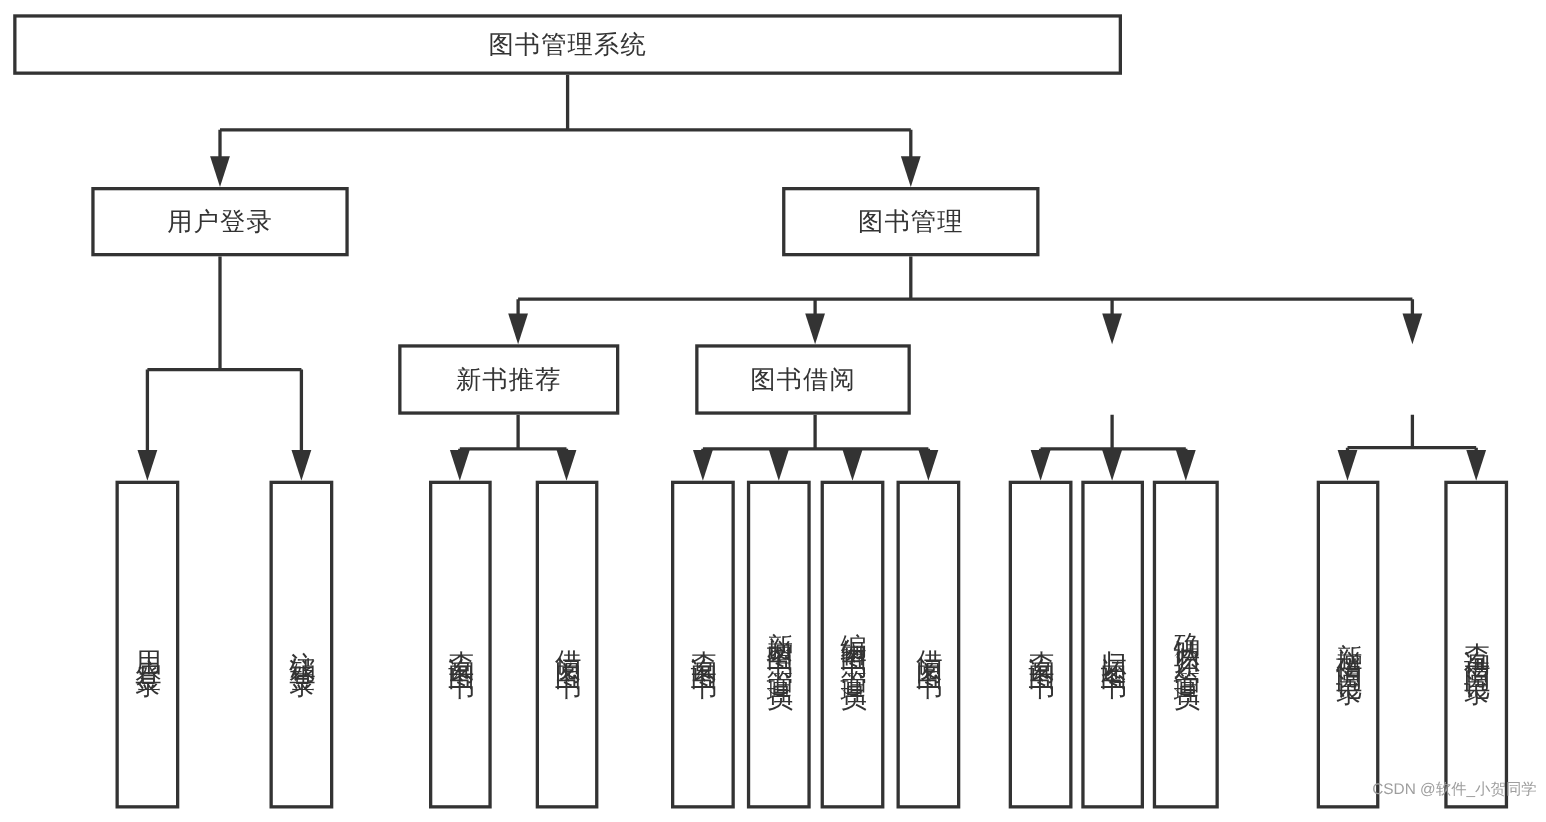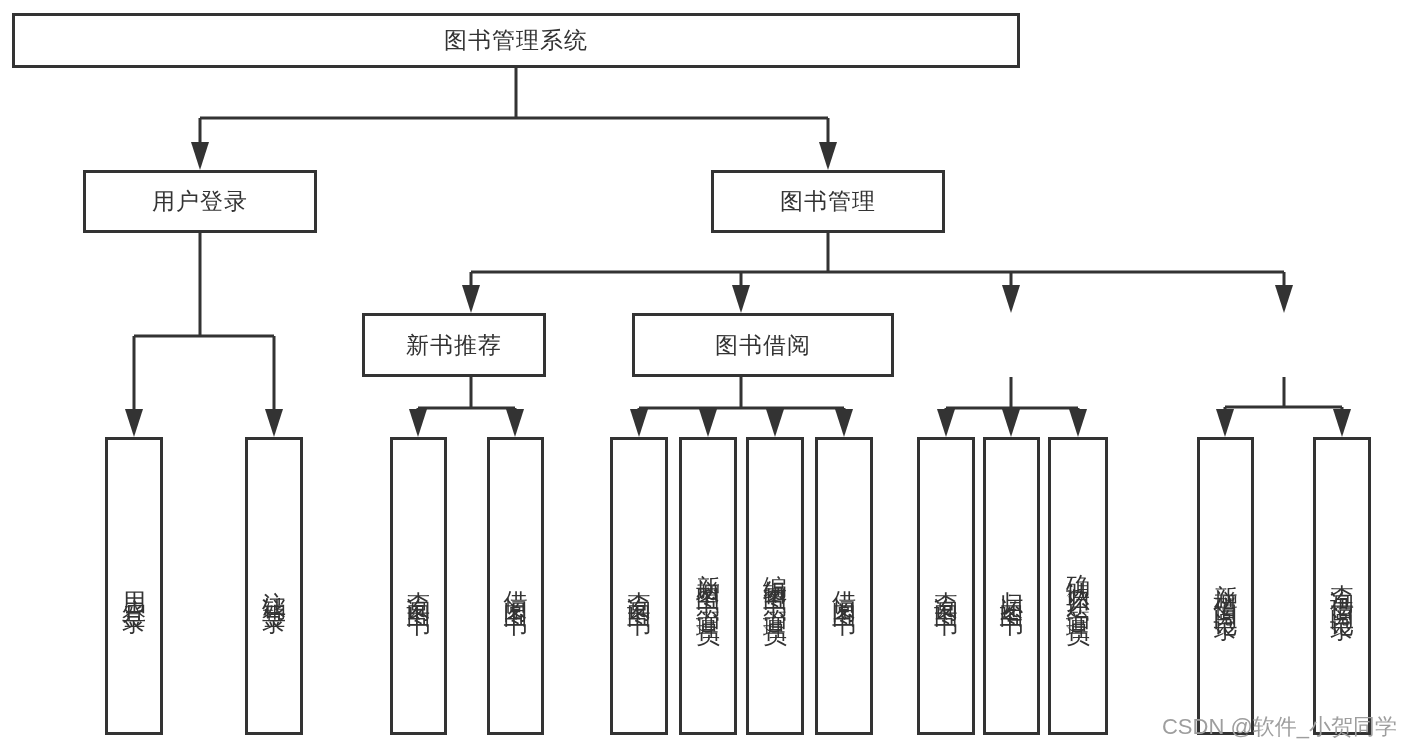--- a/index.html
+++ b/index.html
@@ -60,22 +60,22 @@
     text-orientation: mixed;
     font-size: 24px;
     letter-spacing: 7px;
     line-height: 1;
     white-space: nowrap;
   }
 
   .watermark {
     position: absolute;
     right: 8px;
-    bottom: 5px;
-    font-size: 22px;
+    bottom: 20px;
+    font-size: 14px;
     color: var(--watermark);
     white-space: nowrap;
   }
 </style>
 </head>
 <body>
 
 <div class="stage">
 
   <svg class="connectors" viewBox="0 0 1405 747">
@@ -125,24 +125,24 @@
     <span class="hlabel">图书管理系统</span>
   </div>
 
   <div class="box hbox" style="left:83px; top:170px; width:234px; height:63px;">
     <span class="hlabel">用户登录</span>
   </div>
   <div class="box hbox" style="left:711px; top:170px; width:234px; height:63px;">
     <span class="hlabel">图书管理</span>
   </div>
 
-  <div class="box hbox" style="left:362px; top:313px; width:184px; height:64px;">
+  <div class="box hbox" style="left:362px; top:313px; width:201px; height:64px;">
     <span class="hlabel">新书推荐</span>
   </div>
-  <div class="box hbox" style="left:632px; top:313px; width:262px; height:64px;">
+  <div class="box hbox" style="left:632px; top:313px; width:196px; height:64px;">
     <span class="hlabel">图书借阅</span>
   </div>
 
   <div class="box vbox" style="left:105px; width:58px;">
     <span class="vlabel">用户登录</span>
   </div>
   <div class="box vbox" style="left:245px; width:58px;">
     <span class="vlabel">注销登录</span>
   </div>
 

